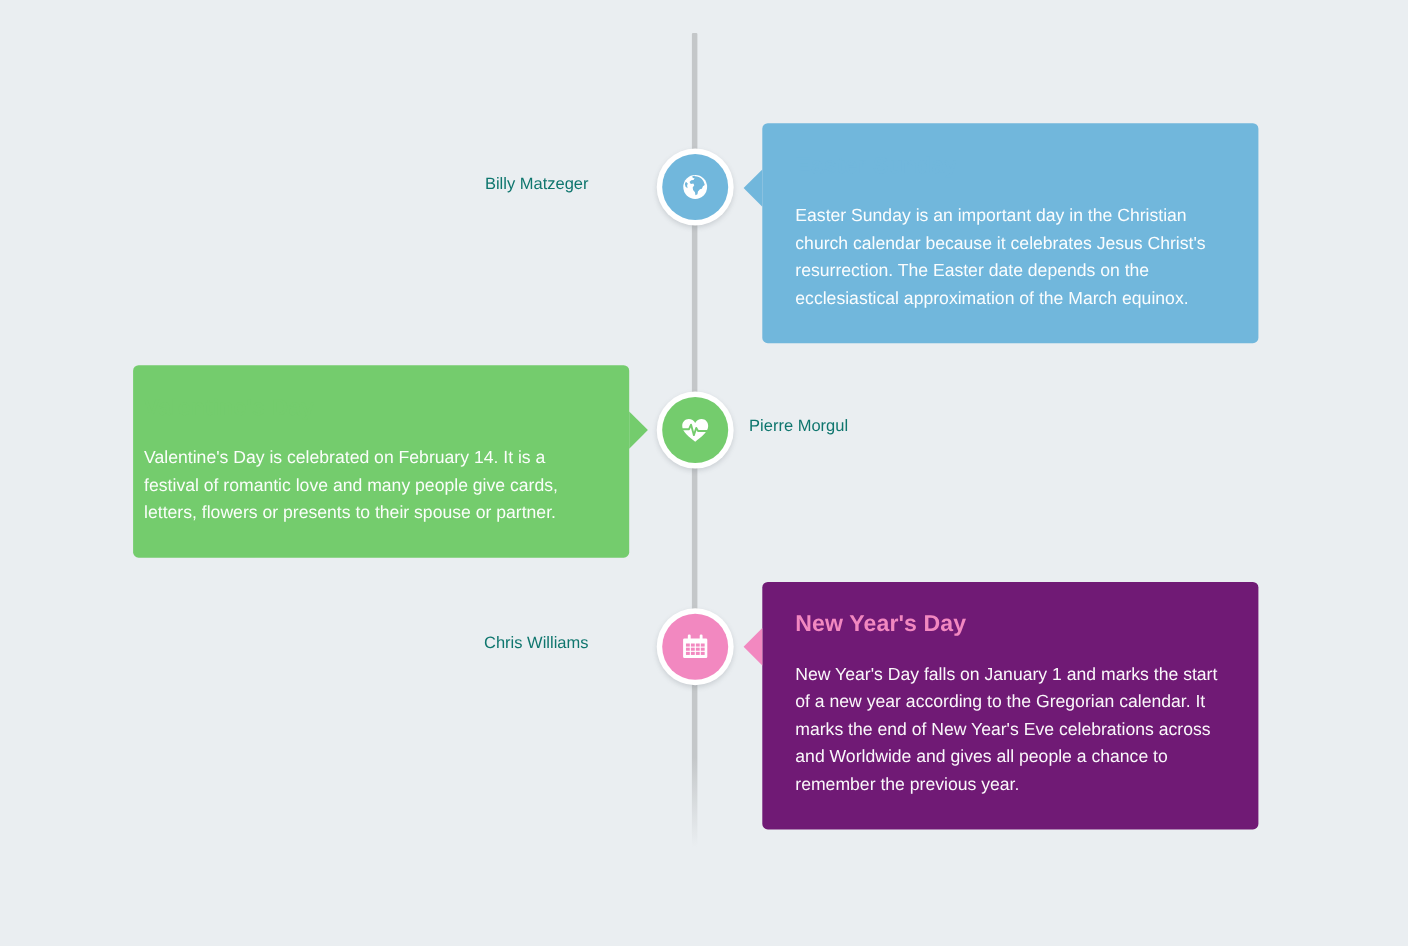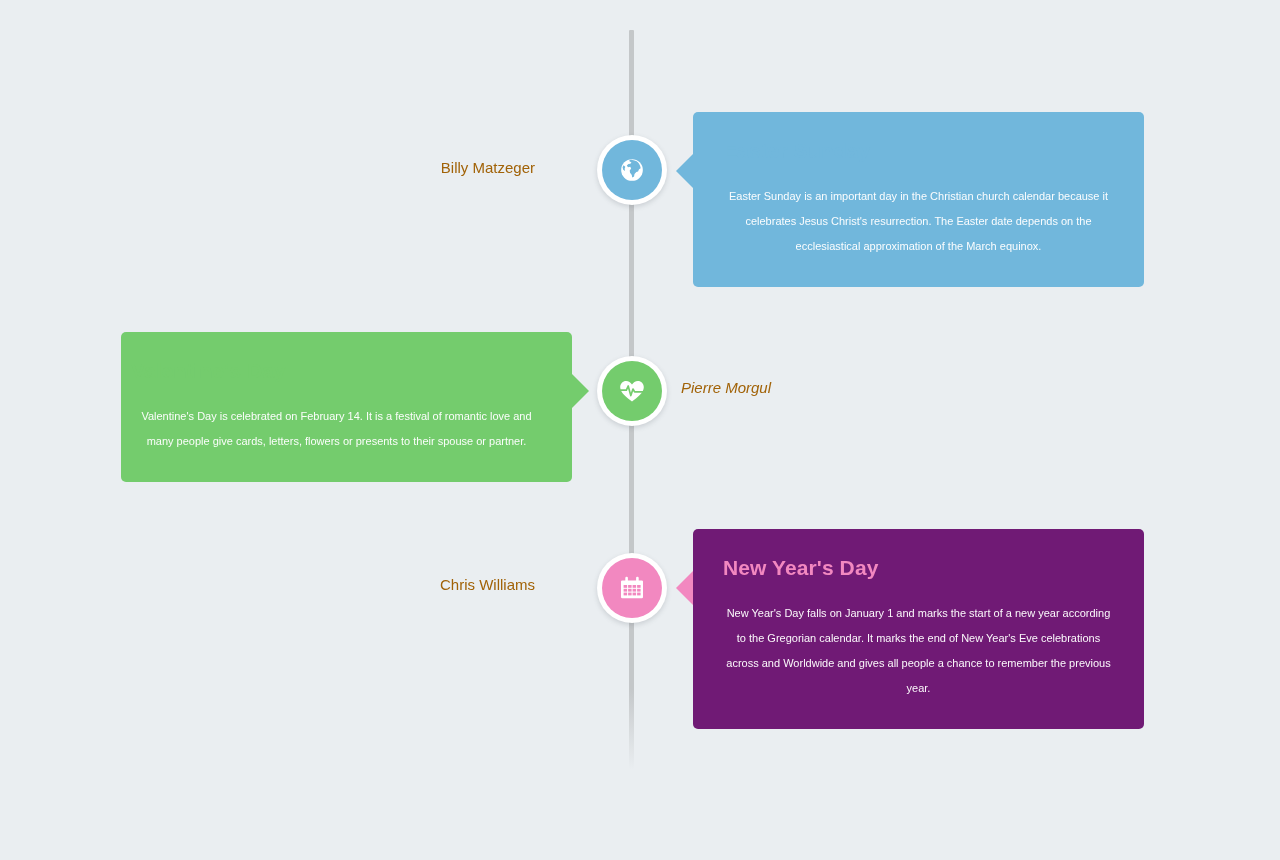--- a/index.html
+++ b/index.html
@@ -55,21 +55,21 @@
     display: flex;
     align-items: center;
     justify-content: center;
   }
   .node-disc svg { display: block; }
 
   
   .author {
     position: absolute;
     font-size: 15px;
-    color: #a16207;
+    color: #0f766e;
     line-height: 20px;
     white-space: nowrap;
   }
   .author.right-of-node { text-align: left; }
   .author.left-of-node  { text-align: right; }
 
   
   .card {
     position: absolute;
     border-radius: 5px;
@@ -78,25 +78,24 @@
     color: #ffffff;
   }
   .card-title {
     font-size: 21px;
     font-weight: bold;
     line-height: 26px;
     margin: 0 0 20px 0;
     letter-spacing: 0.1px;
   }
   .card-body {
-    font-size: 11px;
+    font-size: 16px;
     line-height: 25px;
     margin: 0;
     color: rgba(255,255,255,0.97);
-    text-align: center;
   }
 
   
   .tail {
     position: absolute;
     width: 0;
     height: 0;
     top: 42px;
   }
   .tail-left {
@@ -132,21 +131,21 @@
       </span>
     </div>
   </div>
 
   <div class="card" style="left:693px; top:112px; width:451px; color:#71b7dc; background:#71b7dc;">
     <div class="tail tail-left"></div>
     <h2 class="card-title">Easter Sunday</h2>
     <p class="card-body">Easter Sunday is an important day in the Christian church calendar because it celebrates Jesus Christ's resurrection. The Easter date depends on the ecclesiastical approximation of the March equinox.</p>
   </div>
 
-  <div class="author right-of-node" style="left:681px; top:378px; width:180px;font-style:italic;">Pierre Morgul</div>
+  <div class="author right-of-node" style="left:681px; top:378px; width:180px;">Pierre Morgul</div>
 
   <div class="node" style="left:597px; top:356px;">
     <div class="node-disc" style="background:#74cc6d;">
       <span>
         <svg width="26" height="24" viewBox="0 0 26 24" aria-hidden="true">
           <path fill="#ffffff" d="M13 22.5 C8 18.5 1.2 13.8 1.2 8.2 C1.2 4.6 3.9 2.0 7.1 2.0 C9.6 2.0 11.8 3.5 13 5.6 C14.2 3.5 16.4 2.0 18.9 2.0 C22.1 2.0 24.8 4.6 24.8 8.2 C24.8 13.8 18 18.5 13 22.5 Z"></path>
           <path fill="none" stroke="#74cc6d" stroke-width="1.7" stroke-linejoin="round" stroke-linecap="round" d="M1.6 11.2 H7.4 L9.2 7.0 L11.8 16.6 L14.0 10.0 L15.6 12.8 H24.4"></path>
         </svg>
       </span>
     </div>

